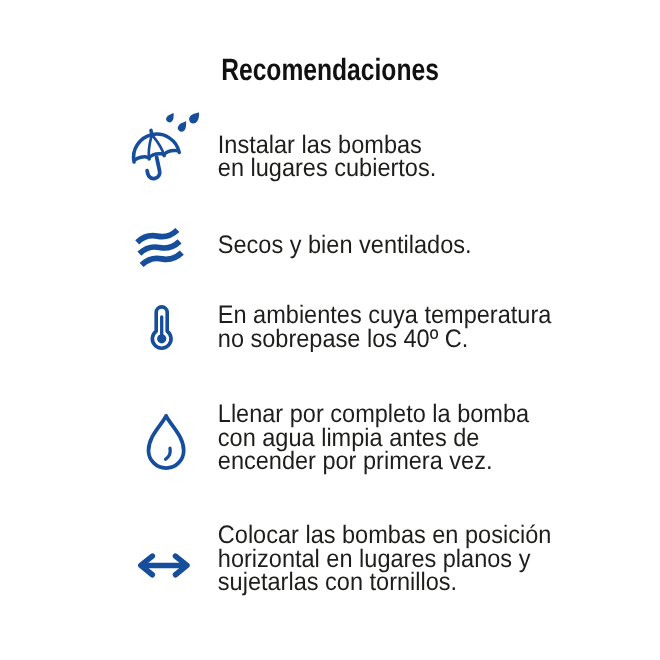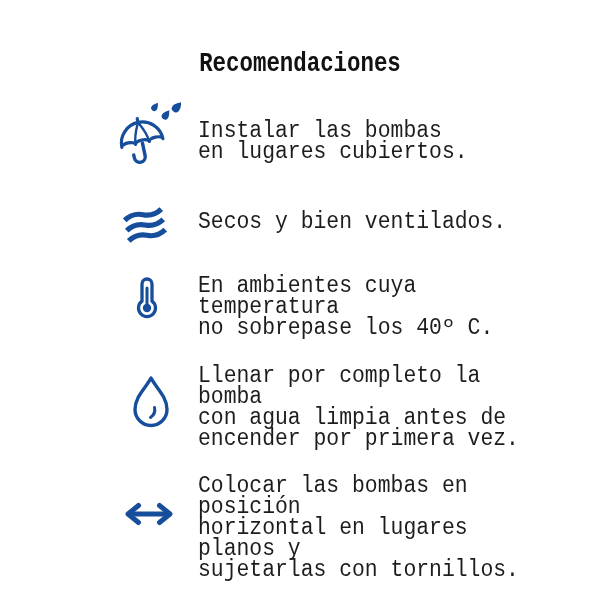--- a/index.html
+++ b/index.html
@@ -6,21 +6,21 @@
     margin: 0;
     padding: 0;
     background: #ffffff;
   }
   .page {
     position: relative;
     width: 600px;
     height: 600px;
     background: #ffffff;
     overflow: hidden;
-    font-family: Liberation Mono, monospace;
+    font-family: Liberation Sans, sans-serif;
     color: var(--ink, #1d1d1b);
   }
   .title {
     position: absolute;
     top: 50px;
     left: 0;
     width: 600px;
     text-align: center;
     font-size: 28px;
     font-weight: bold;

